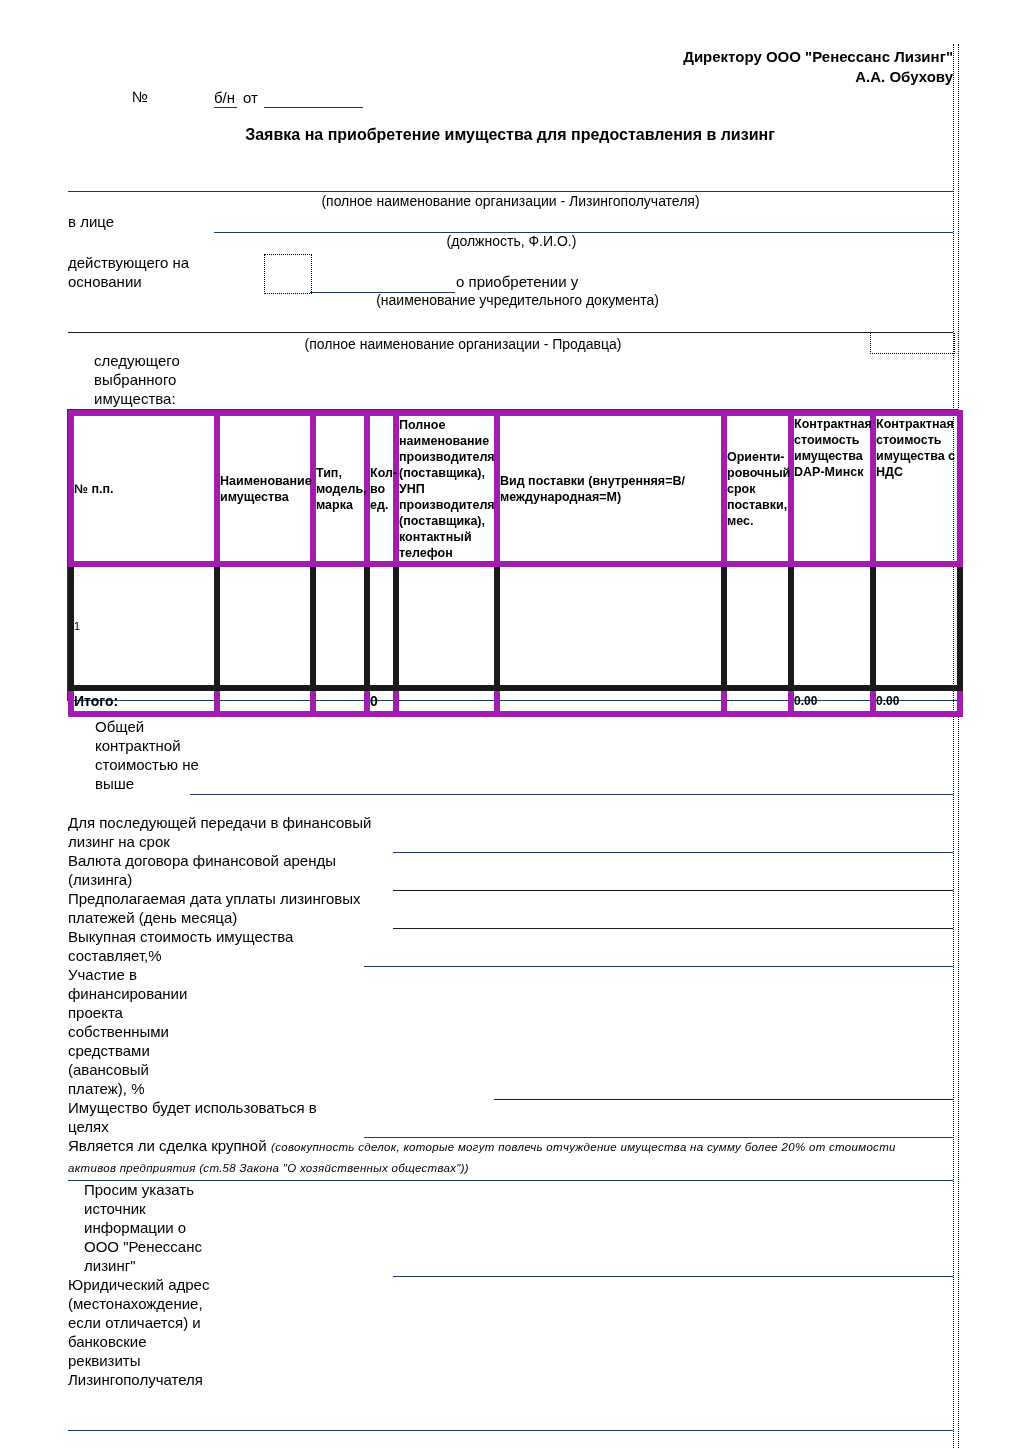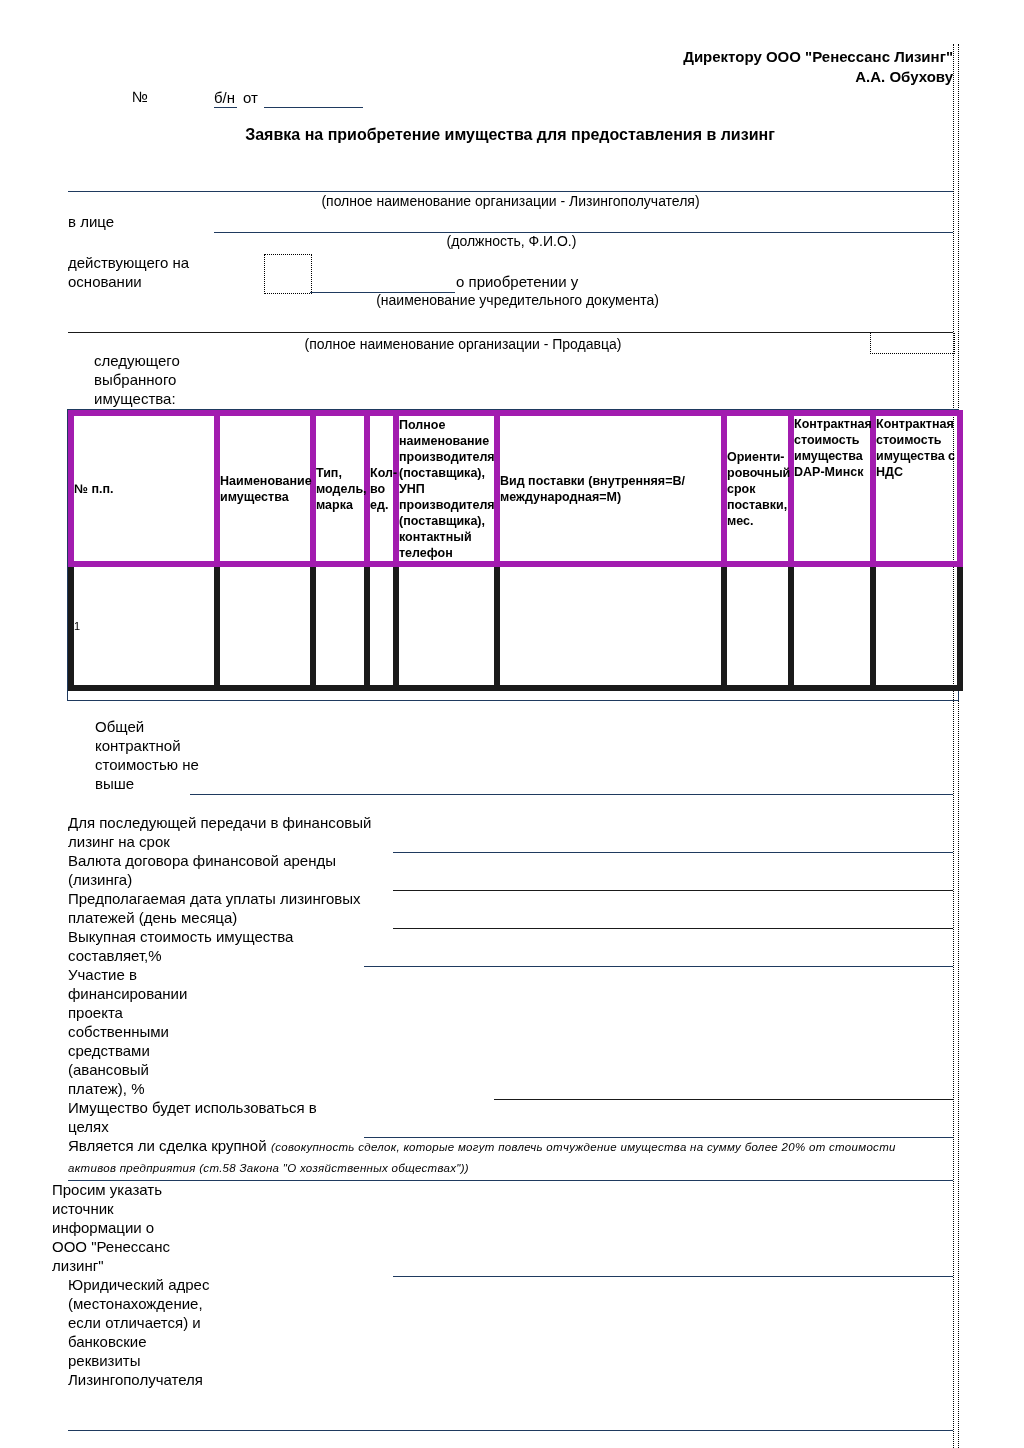--- a/index.html
+++ b/index.html
@@ -86,20 +86,31 @@
     <td>1</td>
     <td></td>
     <td></td>
     <td></td>
     <td></td>
     <td></td>
     <td></td>
     <td></td>
     <td></td>
   </tr>
+  <tr class="total">
+    <td style="font-size:14px;">Итого:</td>
+    <td></td>
+    <td></td>
+    <td style="font-size:14px;">0</td>
+    <td></td>
+    <td></td>
+    <td></td>
+    <td style="font-size:12px;">0.00</td>
+    <td style="font-size:12px;">0.00</td>
+  </tr>
 </tbody>
   </table>
 
 <div class="abs t15" style="left:68px; top:717px; width:120px;margin-left:27px;">Общей контрактной стоимостью не выше</div>
 <div class="abs t15" style="left:190px; top:775px; width:763px; height:19px; border-bottom:1px solid #1f3a5f;"></div>
 
 <div class="abs t15" style="left:68px; top:813px; width:330px;">Для последующей передачи в финансовый лизинг на срок</div>
 <div class="abs t15" style="left:393px; top:833px; width:560px; height:19px; border-bottom:1px solid #1f3a5f;"></div>
 
 <div class="abs t15" style="left:68px; top:851px; width:320px;">Валюта договора финансовой аренды (лизинга)</div>
@@ -116,17 +127,17 @@
 
 <div class="abs t15" style="left:68px; top:1098px; width:290px;">Имущество будет использоваться в целях</div>
 <div class="abs t15" style="left:364px; top:1118px; width:589px; height:19px; border-bottom:1px solid #1f3a5f;"></div>
 
 <div class="abs" style="left:68px; top:1136px; width:830px; line-height:19px;">
   <span class="t15">Является ли сделка крупной</span>
   <span style="font-style:italic; font-size:11.5px; letter-spacing:0.3px;">(совокупность сделок, которые могут повлечь отчуждение имущества на сумму более 20% от стоимости активов предприятия (ст.58 Закона "О хозяйственных обществах"))</span>
 </div>
 <div class="abs t15" style="left:68px; top:1161px; width:885px; height:19px; border-bottom:1px solid #1f3a5f;"></div>
 
-<div class="abs t15" style="left:52px; top:1180px; width:140px;">Просим указать источник информации о ООО "Ренессанс лизинг"</div>
+<div class="abs t15" style="left:84px; top:1180px; width:140px;">Просим указать источник информации о ООО "Ренессанс лизинг"</div>
 <div class="abs t15" style="left:393px; top:1257px; width:560px; height:19px; border-bottom:1px solid #1f3a5f;"></div>
 
 <div class="abs t15" style="left:68px; top:1275px; width:150px;">Юридический адрес (местонахождение, если отличается) и банковские реквизиты Лизингополучателя</div>
 <div class="abs t15" style="left:68px; top:1411px; width:885px; height:19px; border-bottom:1px solid #1f3a5f;"></div>
 
 </body></html>

